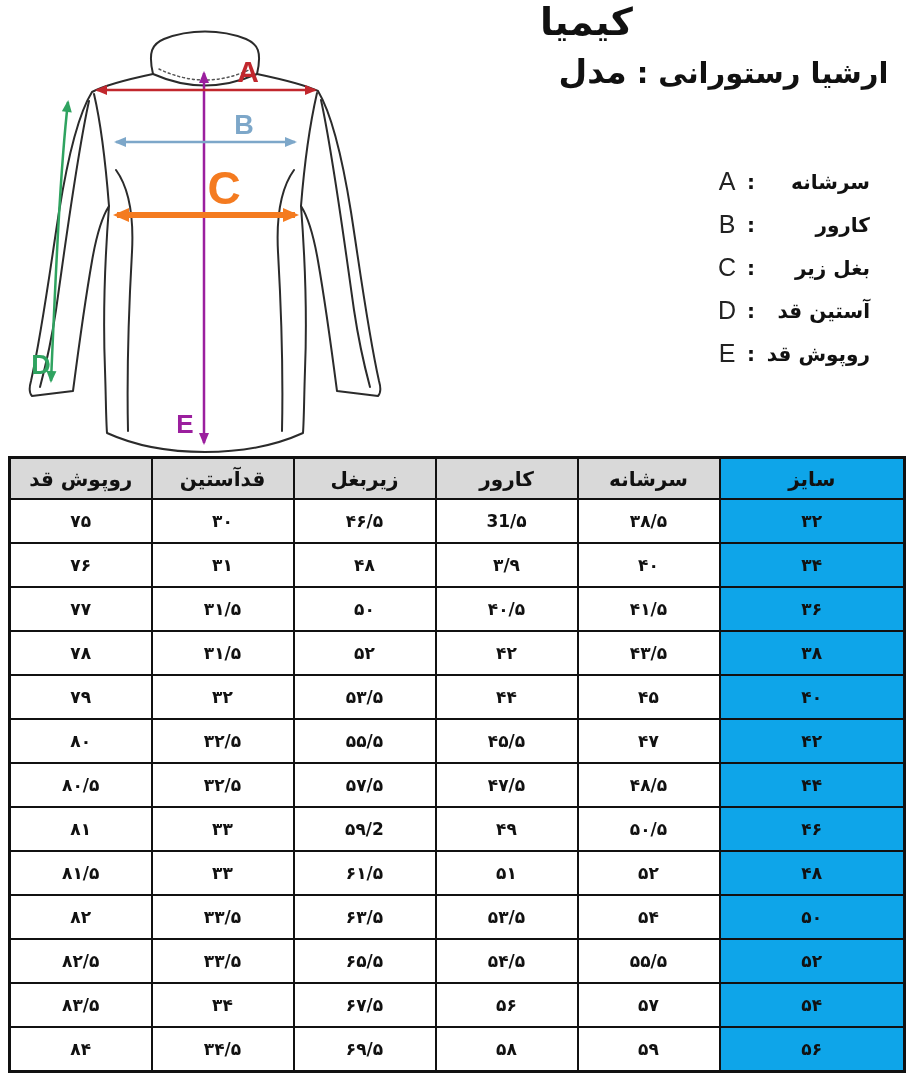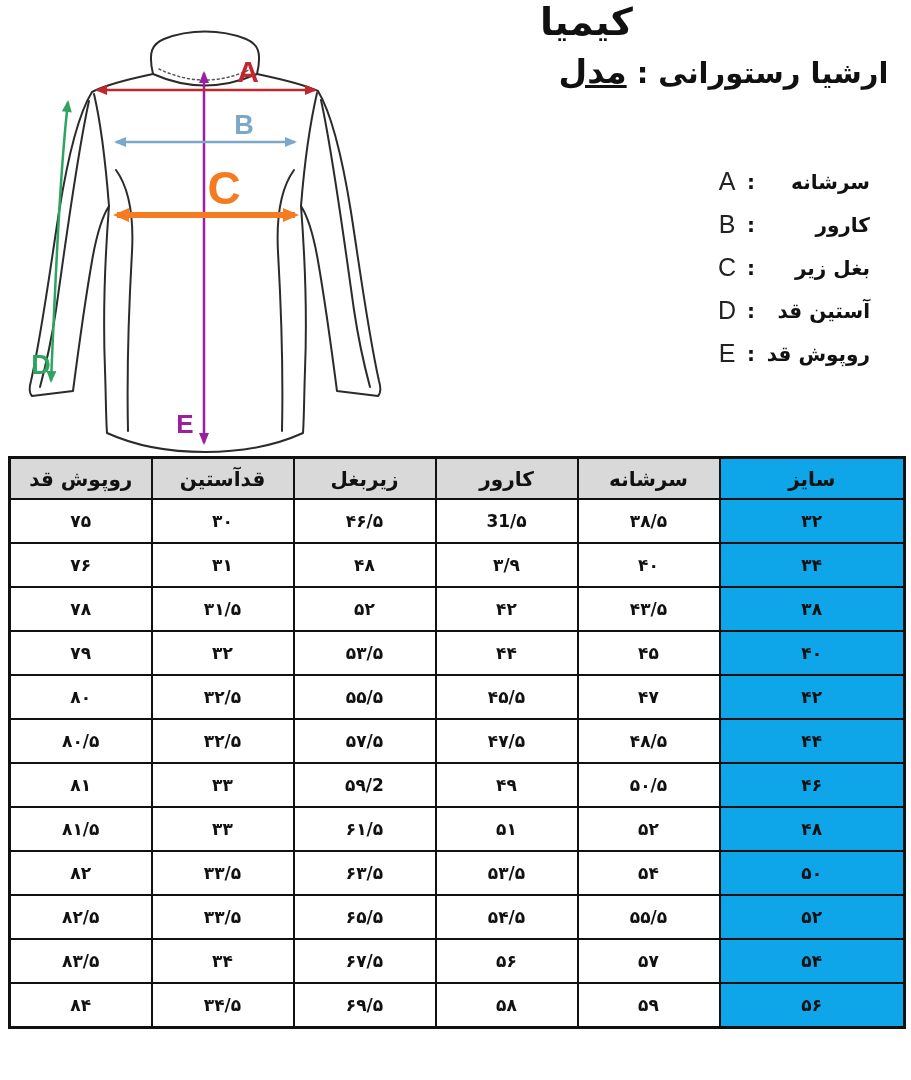--- a/index.html
+++ b/index.html
@@ -10,21 +10,21 @@
   }
   .top{position:relative;width:911px;height:456px;}
   .diagram{position:absolute;left:0;top:0;}
 
   .title-block{position:absolute;left:540px;right:4px;top:0;text-align:left;}
   .brand{font-size:38px;font-weight:bold;line-height:1.2;}
   .model-line{
     margin-top:6px;font-size:29px;font-weight:bold;
     direction:ltr;display:flex;justify-content:center;align-items:baseline;gap:10px;
   }
-  .model-label{font-size:33px;text-decoration:underline;}
+  .model-label{font-size:33px;}
   .model-rest{direction:ltr;unicode-bidi:isolate;}
 
   .legend{position:absolute;left:714px;top:160px;width:156px;}
   .legend-row{display:flex;align-items:center;height:43px;}
   .l-letter{font-family:"Liberation Sans","DejaVu Sans",sans-serif;font-size:25px;color:#222;width:26px;text-align:center;}
   .l-colon{font-size:20px;font-weight:bold;margin-left:7px;}
   .l-label{margin-left:auto;font-size:20px;font-weight:bold;direction:ltr;unicode-bidi:isolate;}
 
   table.size-table{
     border-collapse:collapse;margin-left:8px;margin-top:0;
@@ -193,20 +193,28 @@
         </tr>
         <tr>
           <td>۷۶</td>
           <td>۳۱</td>
           <td>۴۸</td>
           <td>۳/۹</td>
           <td>۴۰</td>
           <td class="size-col">۳۴</td>
         </tr>
         <tr>
+          <td>۷۷</td>
+          <td>۳۱/۵</td>
+          <td>۵۰</td>
+          <td>۴۰/۵</td>
+          <td>۴۱/۵</td>
+          <td class="size-col">۳۶</td>
+        </tr>
+        <tr>
           <td>۷۸</td>
           <td>۳۱/۵</td>
           <td>۵۲</td>
           <td>۴۲</td>
           <td>۴۳/۵</td>
           <td class="size-col">۳۸</td>
         </tr>
         <tr>
           <td>۷۹</td>
           <td>۳۲</td>

